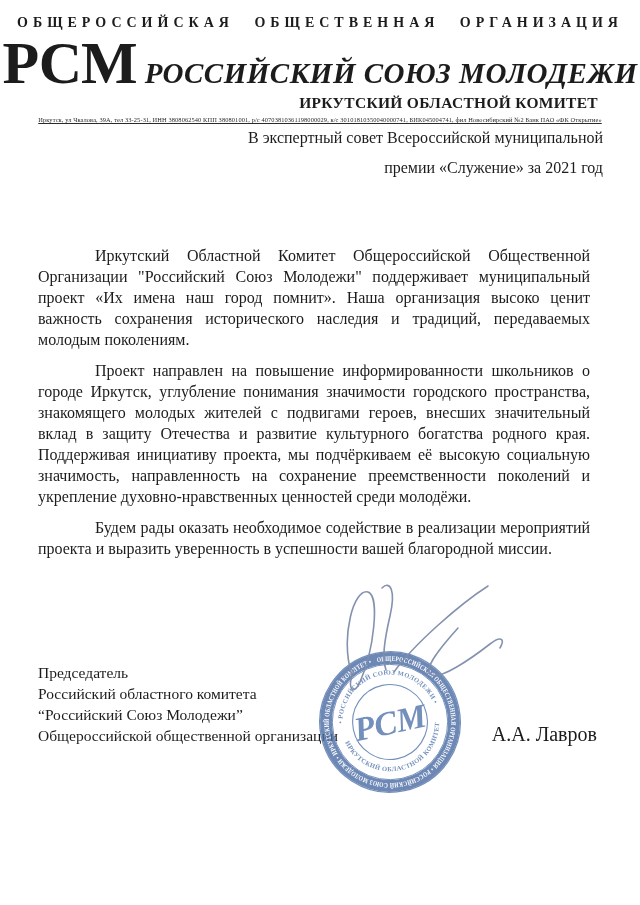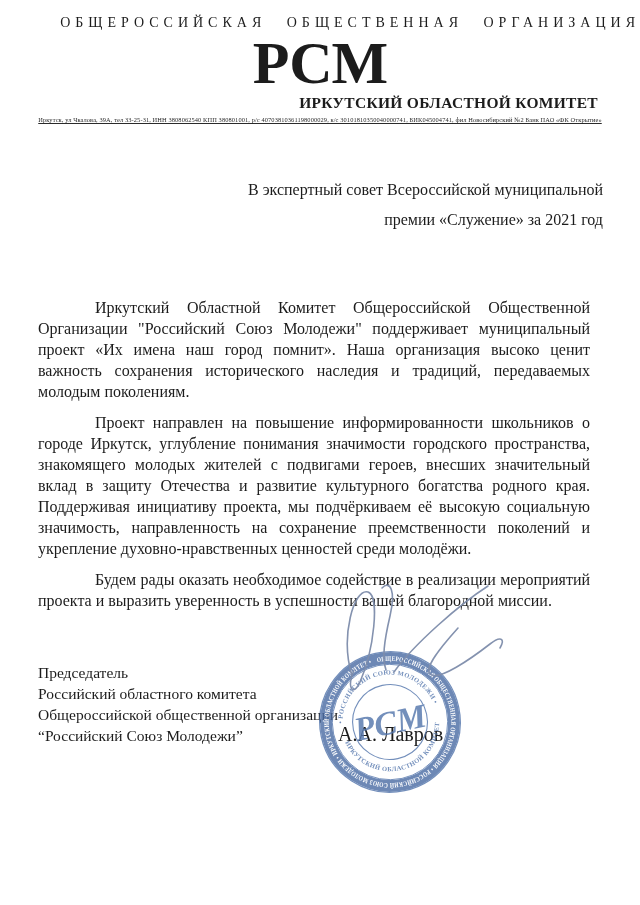--- a/index.html
+++ b/index.html
@@ -10,22 +10,22 @@
     margin: 0 auto;
     background: #ffffff;
     overflow: hidden;
     font-family: "Liberation Serif", "DejaVu Serif", serif;
     color: #1c1c1c;
   }
 
   
   .org-type-line {
     margin-top: 15px;
-    text-align: right;
-    font-weight: normal;
+    text-align: center;
+    font-weight: bold;
     font-size: 14px;
     letter-spacing: 5px;
     word-spacing: 12px;
     white-space: nowrap;
   }
   .logo-row {
     display: flex;
     align-items: baseline;
     justify-content: center;
     margin-top: 2px;
@@ -56,21 +56,20 @@
     text-align: center;
     font-size: 6.4px;
     letter-spacing: 0.1px;
     white-space: nowrap;
     text-decoration: underline;
     color: #2a2a2a;
   }
 
   
   .recipient {
-    margin-top: 52px;
     text-align: right;
     padding-right: 37px;
     font-size: 16px;
     line-height: 30px;
   }
 
   
   .letter-body {
     margin: 62px 50px 0 38px;
     position: relative;
@@ -84,21 +83,21 @@
     margin: 0 0 10px 0;
   }
 
   
   .sign-block {
     position: absolute;
     left: 38px;
     right: 38px;
     top: 662px;
     display: flex;
-    justify-content: flex-start;
+    justify-content: space-between;
     align-items: flex-end;
     z-index: 1;
   }
   .sign-lines { font-size: 15.5px; line-height: 21px; }
   .sign-name { font-size: 20px; padding-right: 5px; white-space: nowrap; }
 
   
   .stamp {
     position: absolute;
     left: 317px;
@@ -119,20 +118,21 @@
 </style>
 </head>
 <body>
 
 <div class="page">
 
   <div class="org-type-line">ОБЩЕРОССИЙСКАЯ ОБЩЕСТВЕННАЯ ОРГАНИЗАЦИЯ</div>
 
   <div class="logo-row">
     <span class="logo-abbr">РСМ</span>
+    <span class="org-name">РОССИЙСКИЙ СОЮЗ МОЛОДЕЖИ</span>
   </div>
 
   <div class="committee-line">ИРКУТСКИЙ ОБЛАСТНОЙ КОМИТЕТ</div>
 
   <div class="requisites-line">Иркутск, ул Чкалова, 39А, тел 33-25-31, ИНН 3808062540 КПП 380801001, р/с 40703810361198000029, к/с 30101810350040000741, БИК045004741, фил Новосибирский №2 Банк ПАО «ФК Открытие»</div>
 
   <div class="recipient">
     <div>В экспертный совет Всероссийской муниципальной</div>
     <div>премии «Служение» за 2021 год</div>
   </div>
@@ -140,22 +140,22 @@
   <div class="letter-body">
     <p>Иркутский Областной Комитет Общероссийской Общественной Организации "Российский Союз Молодежи" поддерживает муниципальный проект  «Их имена наш город помнит». Наша организация высоко ценит важность сохранения исторического наследия и традиций, передаваемых молодым поколениям.</p>
     <p>Проект направлен на повышение информированности школьников о городе Иркутск, углубление понимания значимости городского пространства, знакомящего молодых жителей с подвигами героев, внесших значительный вклад в защиту Отечества и развитие культурного богатства родного края. Поддерживая инициативу проекта, мы подчёркиваем её высокую социальную значимость, направленность на сохранение преемственности поколений и укрепление духовно-нравственных ценностей среди молодёжи.</p>
     <p>Будем рады оказать необходимое содействие в реализации мероприятий проекта и выразить уверенность в успешности вашей благородной миссии.</p>
   </div>
 
   <div class="sign-block">
     <div class="sign-lines">
       <div>Председатель</div>
       <div>Российский областного комитета</div>
+      <div>“Российский Союз Молодежи”</div>
       <div>Общероссийской общественной организации</div>
-      <div>“Российский Союз Молодежи”</div>
     </div>
     <div class="sign-name">А.А. Лавров</div>
   </div>
 
   <svg class="stamp" viewBox="0 0 160 160" xmlns="http://www.w3.org/2000/svg">
     <g transform="rotate(-12 80 80)">
       <circle cx="80" cy="80" r="77" fill="none" stroke="#5577ad" stroke-width="1.4"></circle>
       <circle cx="80" cy="80" r="70" fill="none" stroke="#4e6fa6" stroke-width="13"></circle>
       <circle cx="80" cy="80" r="63.2" fill="none" stroke="#5577ad" stroke-width="1"></circle>
       <defs>

